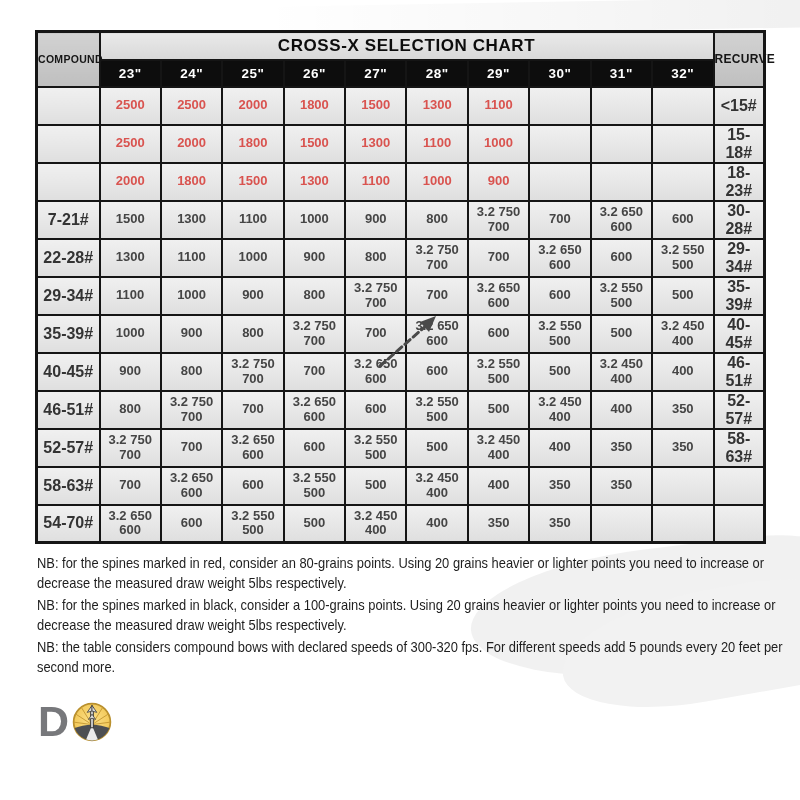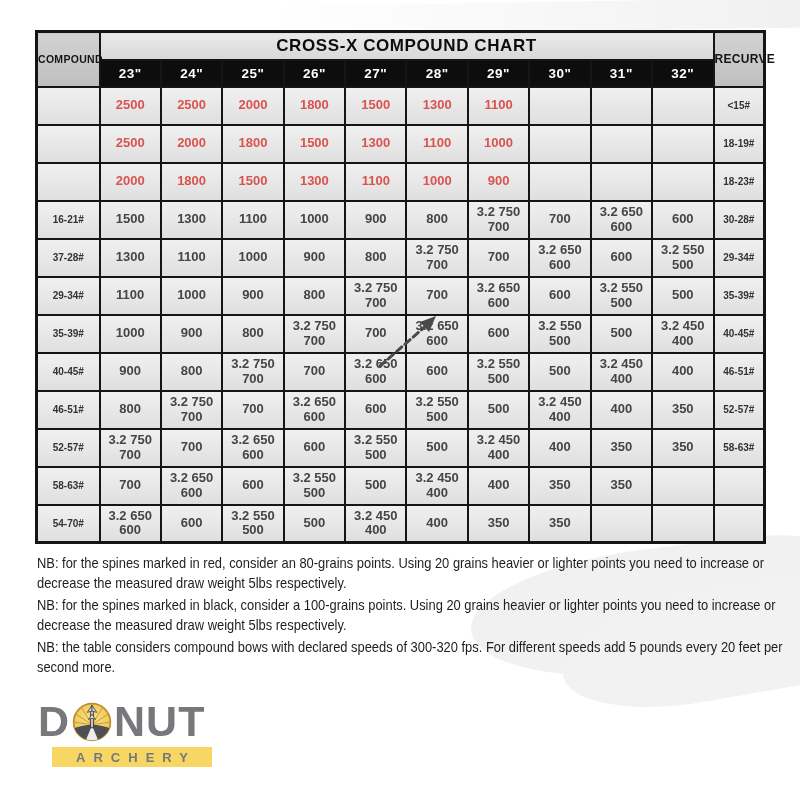--- a/index.html
+++ b/index.html
@@ -71,21 +71,21 @@
   }
   tbody td {
     height: 38px;
     background: linear-gradient(180deg, #f0f0f0, #dfdfdf);
     font-size: 13px;
     font-weight: bold;
     color: #454545;
     white-space: pre-line;
     line-height: 1.12;
   }
-  tbody td.side { font-size: 10px; color: #333333; }
+  tbody td.side { font-size: 16px; color: #333333; }
   tbody td.val.red { color: var(--red-text, #d9534f); text-align: center; }
   
   .anno { position: absolute; left: 370px; top: 308px; z-index: 2; }
   
   .notes {
     position: absolute; left: 37px; top: 553px; z-index: 1;
     width: 868px;
     transform: scaleX(0.86);
     transform-origin: 0 0;
     color: #1e1e1e;
@@ -124,21 +124,21 @@
 <body>
 
 <div class="swoosh swoosh-top"></div>
 <div class="swoosh swoosh-notes"></div>
 <div class="swoosh swoosh-notes2"></div>
 
 <table class="chart">
   <thead>
     <tr>
       <th class="corner" rowspan="2">COMPOUND</th>
-      <th class="title" id="title-cell" colspan="10">CROSS-X COMPOUND CHART</th>
+      <th class="title" id="title-cell" colspan="10">CROSS-X SELECTION CHART</th>
       <th class="corner recurve" rowspan="2">RECURVE</th>
     </tr>
     <tr id="len-row">
         <th class="len">23"</th>
         <th class="len">24"</th>
         <th class="len">25"</th>
         <th class="len">26"</th>
         <th class="len">27"</th>
         <th class="len">28"</th>
         <th class="len">29"</th>
@@ -167,54 +167,54 @@
         <td class="val red">2500</td>
         <td class="val red">2000</td>
         <td class="val red">1800</td>
         <td class="val red">1500</td>
         <td class="val red">1300</td>
         <td class="val red">1100</td>
         <td class="val red">1000</td>
         <td class="val red"></td>
         <td class="val red"></td>
         <td class="val red"></td>
-        <td class="side">18-19#</td>
+        <td class="side">15-18#</td>
       </tr>
       <tr>
         <td class="side"></td>
         <td class="val red">2000</td>
         <td class="val red">1800</td>
         <td class="val red">1500</td>
         <td class="val red">1300</td>
         <td class="val red">1100</td>
         <td class="val red">1000</td>
         <td class="val red">900</td>
         <td class="val red"></td>
         <td class="val red"></td>
         <td class="val red"></td>
         <td class="side">18-23#</td>
       </tr>
       <tr>
-        <td class="side">16-21#</td>
+        <td class="side">7-21#</td>
         <td class="val">1500</td>
         <td class="val">1300</td>
         <td class="val">1100</td>
         <td class="val">1000</td>
         <td class="val">900</td>
         <td class="val">800</td>
         <td class="val">3.2 750
 700</td>
         <td class="val">700</td>
         <td class="val">3.2 650
 600</td>
         <td class="val">600</td>
         <td class="side">30-28#</td>
       </tr>
       <tr>
-        <td class="side">37-28#</td>
+        <td class="side">22-28#</td>
         <td class="val">1300</td>
         <td class="val">1100</td>
         <td class="val">1000</td>
         <td class="val">900</td>
         <td class="val">800</td>
         <td class="val">3.2 750
 700</td>
         <td class="val">700</td>
         <td class="val">3.2 650
 600</td>
@@ -386,18 +386,14 @@
         </g>
         <path d="M1,32 Q13,27 24,27 Q35,27 47,32 L47,48 L1,48 Z" fill="#4d4f52"></path>
         <polygon points="24,28 16,47 32,47" fill="#ececec"></polygon>
         <line x1="24" y1="7" x2="24" y2="31" stroke="#3c3c3c" stroke-width="4.2"></line>
         <line x1="24" y1="8" x2="24" y2="30" stroke="#e9e9e9" stroke-width="1.8"></line>
         <polygon points="24,5 18.5,13 24,11.5" fill="#d9d9d9" stroke="#3c3c3c" stroke-width="0.9"></polygon>
         <polygon points="24,5 29.5,13 24,11.5" fill="#d9d9d9" stroke="#3c3c3c" stroke-width="0.9"></polygon>
         <polygon points="24,15 20,21 24,19.8 28,21" fill="#d9d9d9" stroke="#3c3c3c" stroke-width="0.9"></polygon>
       </g>
     </svg>
-    <span>NUT</span>
-  </div>
-  <div class="logo-band">
-    <span>ARCHERY</span>
   </div>
 </div>
 
 </body></html>

